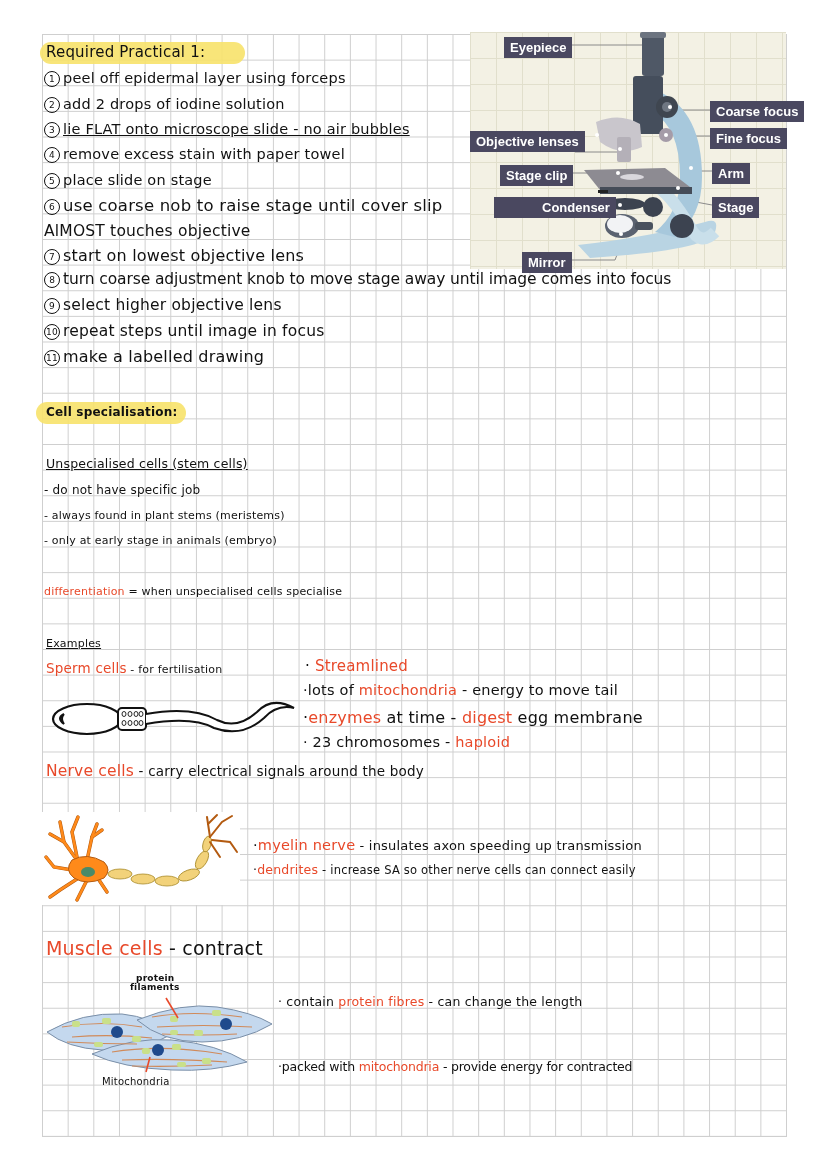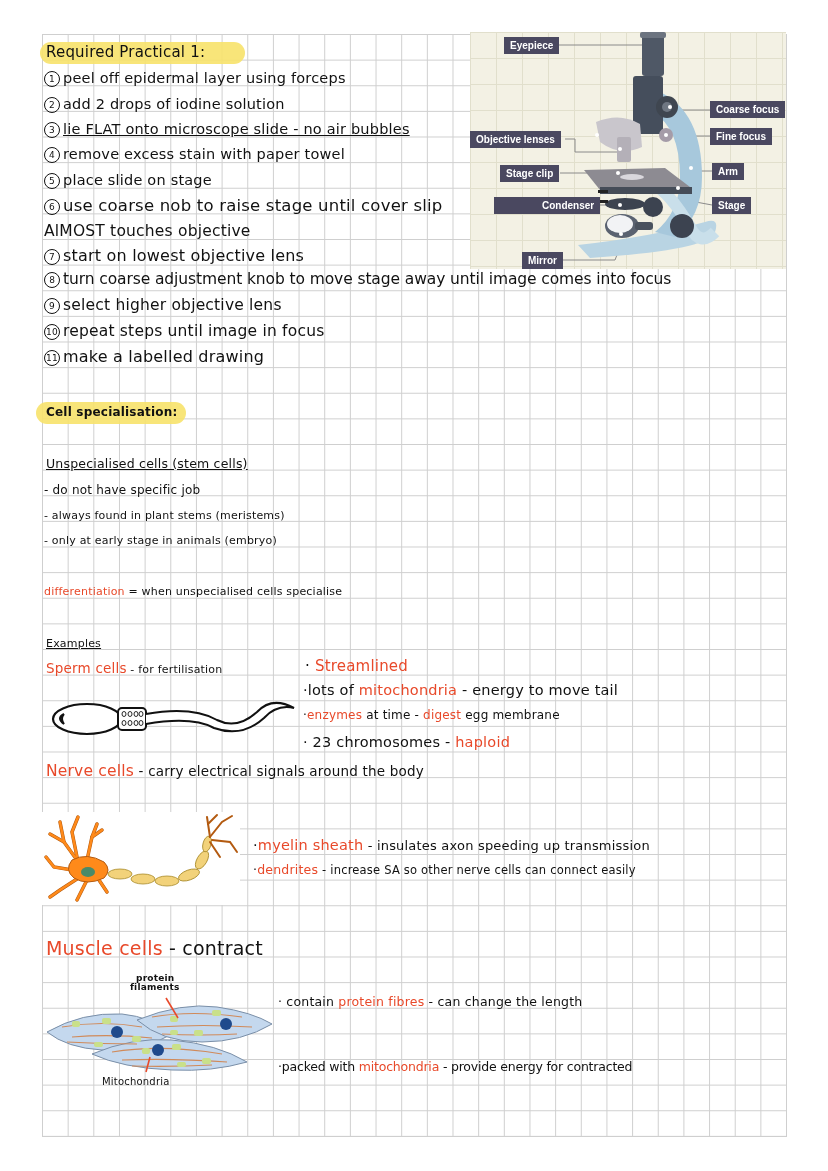--- a/index.html
+++ b/index.html
@@ -15,21 +15,21 @@
   .red { color:#e8492a; }
   .hl { position:absolute; background:#f7e26a; border-radius:12px; opacity:0.9; }
   .num { display:inline-block; width:14px; height:14px; border:1.5px solid #111; border-radius:50%;
          font-size:9px; line-height:14px; text-align:center; margin-right:3px; vertical-align:1px; }
   .ul { text-decoration:underline; }
   .micro { position:absolute; left:470px; top:32px; width:316px; height:237px; background:#f3f1e4;
            background-image:
             linear-gradient(to right, #e1dfcc 1px, transparent 1px),
             linear-gradient(to bottom, #e1dfcc 1px, transparent 1px);
            background-size:26px 26px; }
-  .lbl { position:absolute; background:#4a4860; color:#fff; font-size:10px; font-weight:bold;
+  .lbl { position:absolute; background:#4a4860; color:#fff; font-size:13px; font-weight:bold;
          padding:3px 6px; font-family:"Liberation Sans", sans-serif; white-space:nowrap; }
   .h1 { font-size:15px; }
   .s { font-size:14.5px; }
   .m { font-size:12px; }
   .sm { font-size:11px; }
 </style>
 </head>
 <body>
 
 <div class="grid"></div>
@@ -143,21 +143,21 @@
     <ellipse cx="82" cy="39" rx="2" ry="2.5"></ellipse>
       <ellipse cx="88" cy="39" rx="2" ry="2.5"></ellipse>
       <ellipse cx="94" cy="39" rx="2" ry="2.5"></ellipse>
       <ellipse cx="99" cy="39" rx="2" ry="2.5"></ellipse>
   </g>
   <path d="M104 30 Q150 22 175 36 Q195 46 215 28 Q230 12 252 24 Q235 20 222 34 Q200 54 172 44 Q150 32 104 40" fill="#fff" stroke="#111" stroke-width="2"></path>
 </svg>
 
 <div class="t" style="left:305px;top:657px;font-size:15px;"><span>· </span><span class="red">Streamlined</span></div>
 <div class="t" style="left:303px;top:682px;font-size:14.5px;"><span>·lots of </span><span class="red">mitochondria</span><span> - energy to move tail</span></div>
-<div class="t" style="left:303px;top:708px;font-size:12px;"><span>·</span><span class="red">enzymes</span><span> at time - </span><span class="red">digest</span><span> egg membrane</span></div>
+<div class="t" style="left:303px;top:708px;font-size:16px;"><span>·</span><span class="red">enzymes</span><span> at time - </span><span class="red">digest</span><span> egg membrane</span></div>
 <div class="t" style="left:303px;top:734px;font-size:14.5px;"><span>· 23 chromosomes - </span><span class="red">haploid</span></div>
 
 <div class="t" style="left:46px;top:762px;font-size:15.5px;"><span class="red">Nerve cells</span><span style="font-size:13.5px;"> - carry electrical signals around the body</span></div>
 
 <div style="position:absolute;left:42px;top:812px;width:198px;height:93px;background:#fff;">
   <svg width="198" height="93">
     <g stroke="#b35a10" stroke-width="3.5" fill="none" stroke-linecap="round">
       <path d="M40 55 L22 30 L8 22"></path>
         <path d="M22 30 L18 10"></path>
         <path d="M35 45 L30 20 L36 5"></path>
@@ -192,21 +192,21 @@
     <g stroke="#b35a10" stroke-width="2" fill="none" stroke-linecap="round">
       <path d="M168 25 L165 5"></path>
         <path d="M168 25 L180 10 L190 4"></path>
         <path d="M170 28 L188 30 L195 40"></path>
         <path d="M168 30 L178 45"></path>
         <path d="M166 12 L175 3"></path>
     </g>
   </svg>
 </div>
 
-<div class="t" style="left:253px;top:837px;font-size:14.5px;"><span>·</span><span class="red">myelin sheath</span><span style="font-size:13px;"> - insulates axon speeding up transmission</span></div>
+<div class="t" style="left:253px;top:837px;font-size:14.5px;"><span>·</span><span class="red">myelin nerve</span><span style="font-size:13px;"> - insulates axon speeding up transmission</span></div>
 <div class="t" style="left:253px;top:862px;font-size:12.5px;"><span>·</span><span class="red">dendrites</span><span style="font-size:11.5px;"> - increase SA so other nerve cells can connect easily</span></div>
 
 <div class="t" style="left:46px;top:937px;font-size:19px;"><span class="red">Muscle cells</span><span> - contract</span></div>
 
 <svg style="position:absolute;left:42px;top:972px;" width="240" height="120">
   <g fill="#c4d8ee" stroke="#7a8fa8" stroke-width="1">
     <path d="M5 60 Q40 40 80 42 Q110 45 130 62 Q100 80 60 78 Q25 76 5 60 Z"></path>
     <path d="M95 48 Q140 30 175 35 Q210 40 230 52 Q200 70 160 70 Q120 70 95 48 Z"></path>
     <path d="M50 82 Q90 65 130 68 Q175 72 205 90 Q170 100 130 98 Q80 96 50 82 Z"></path>
   </g>

